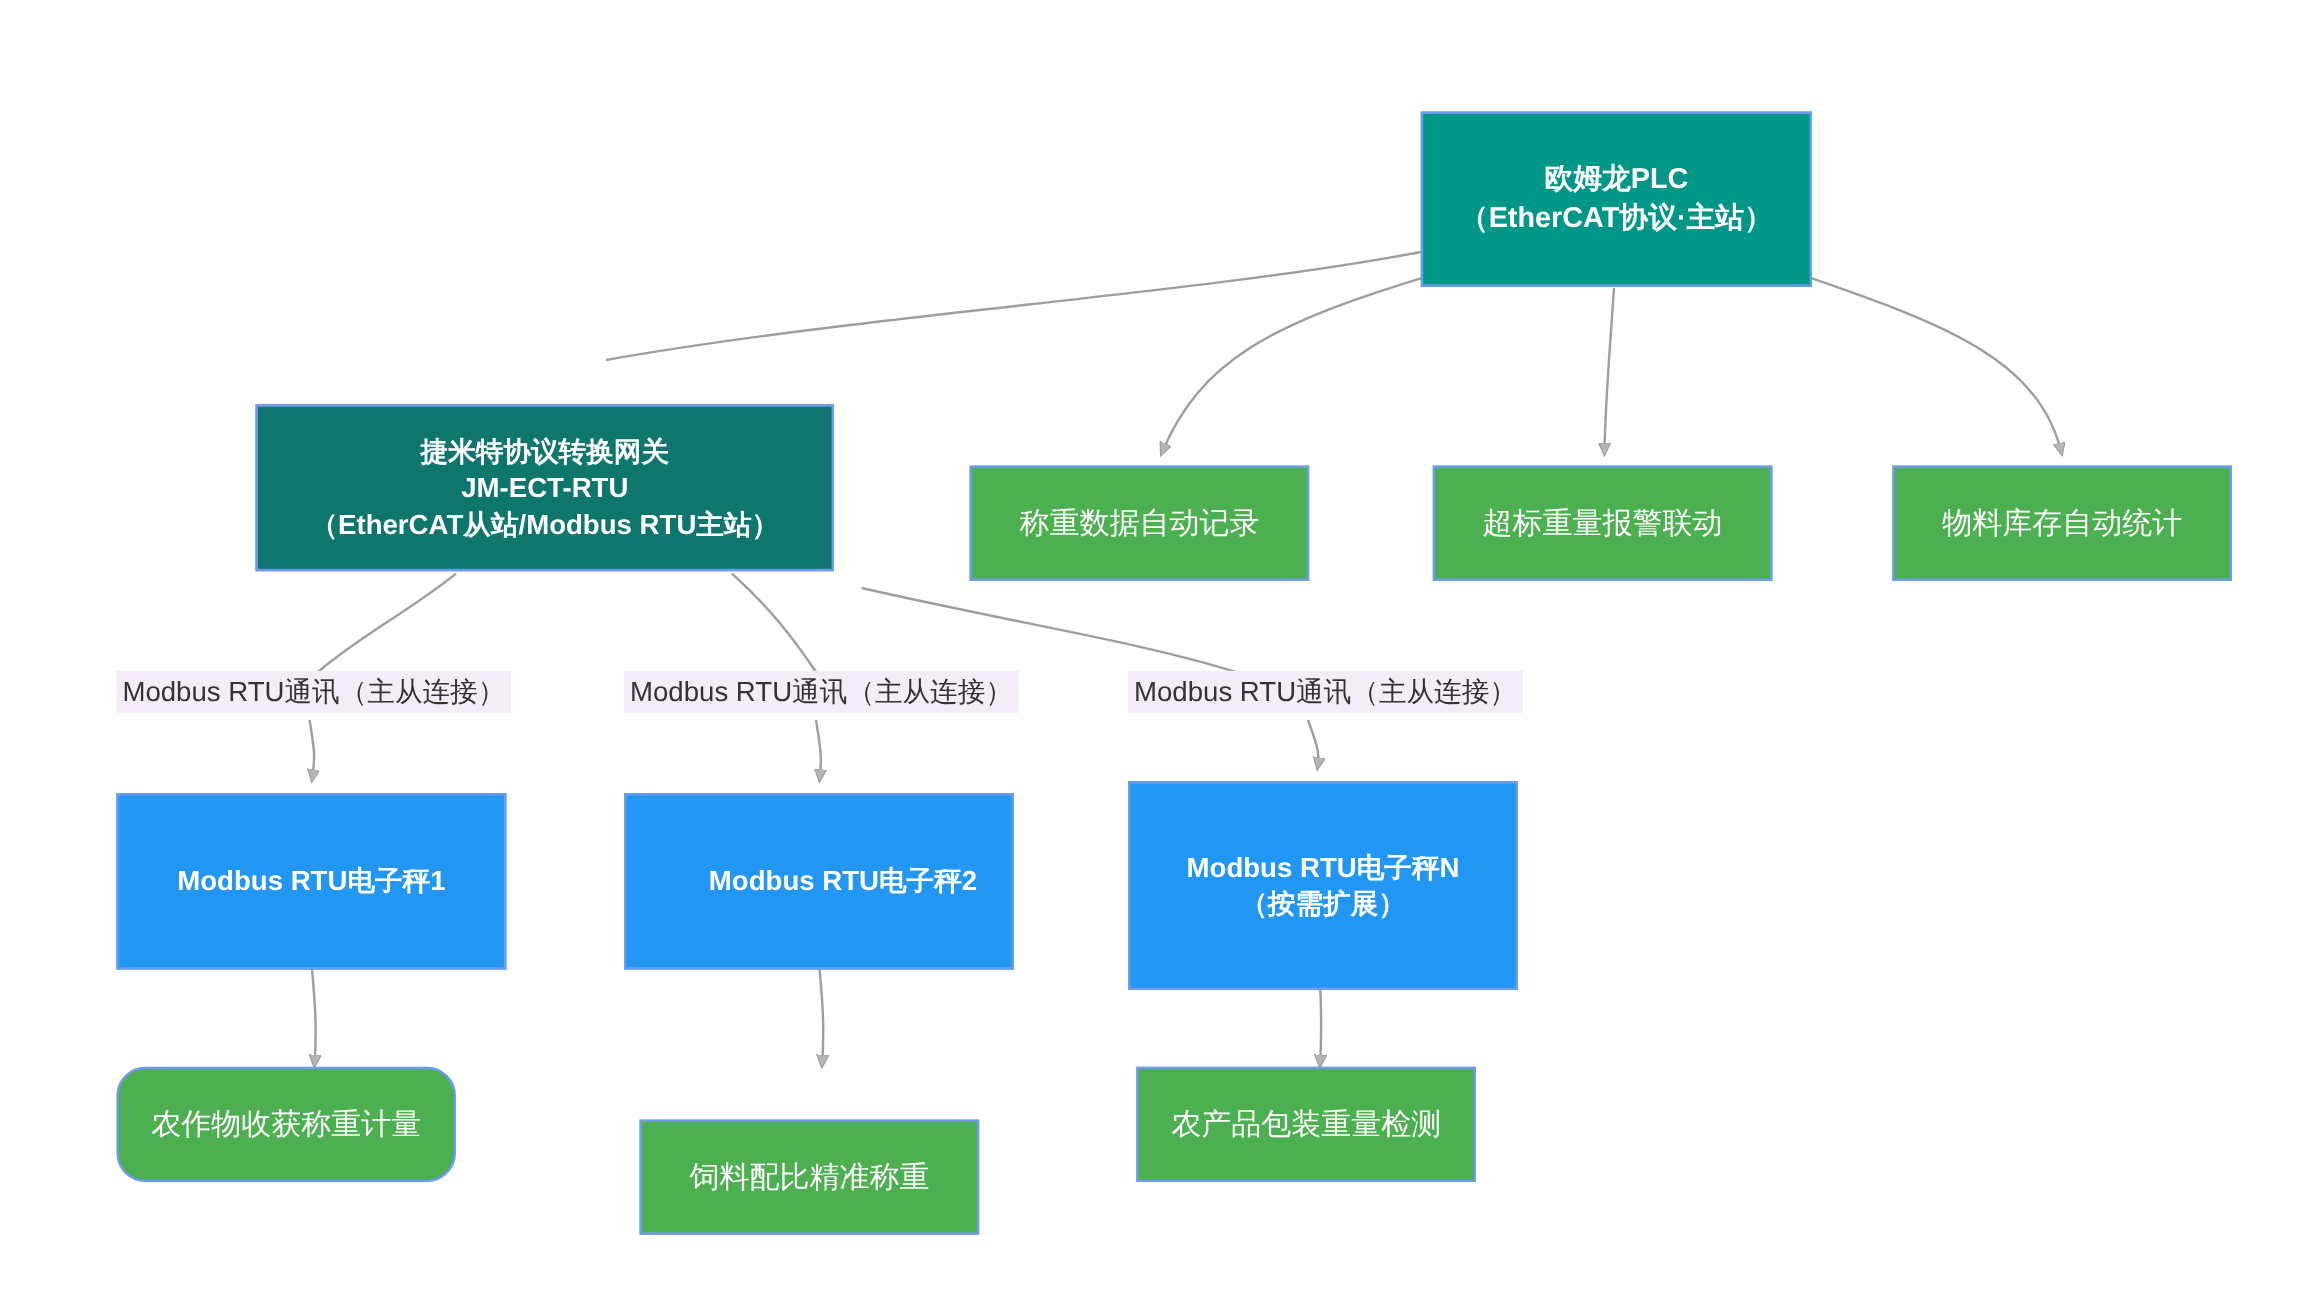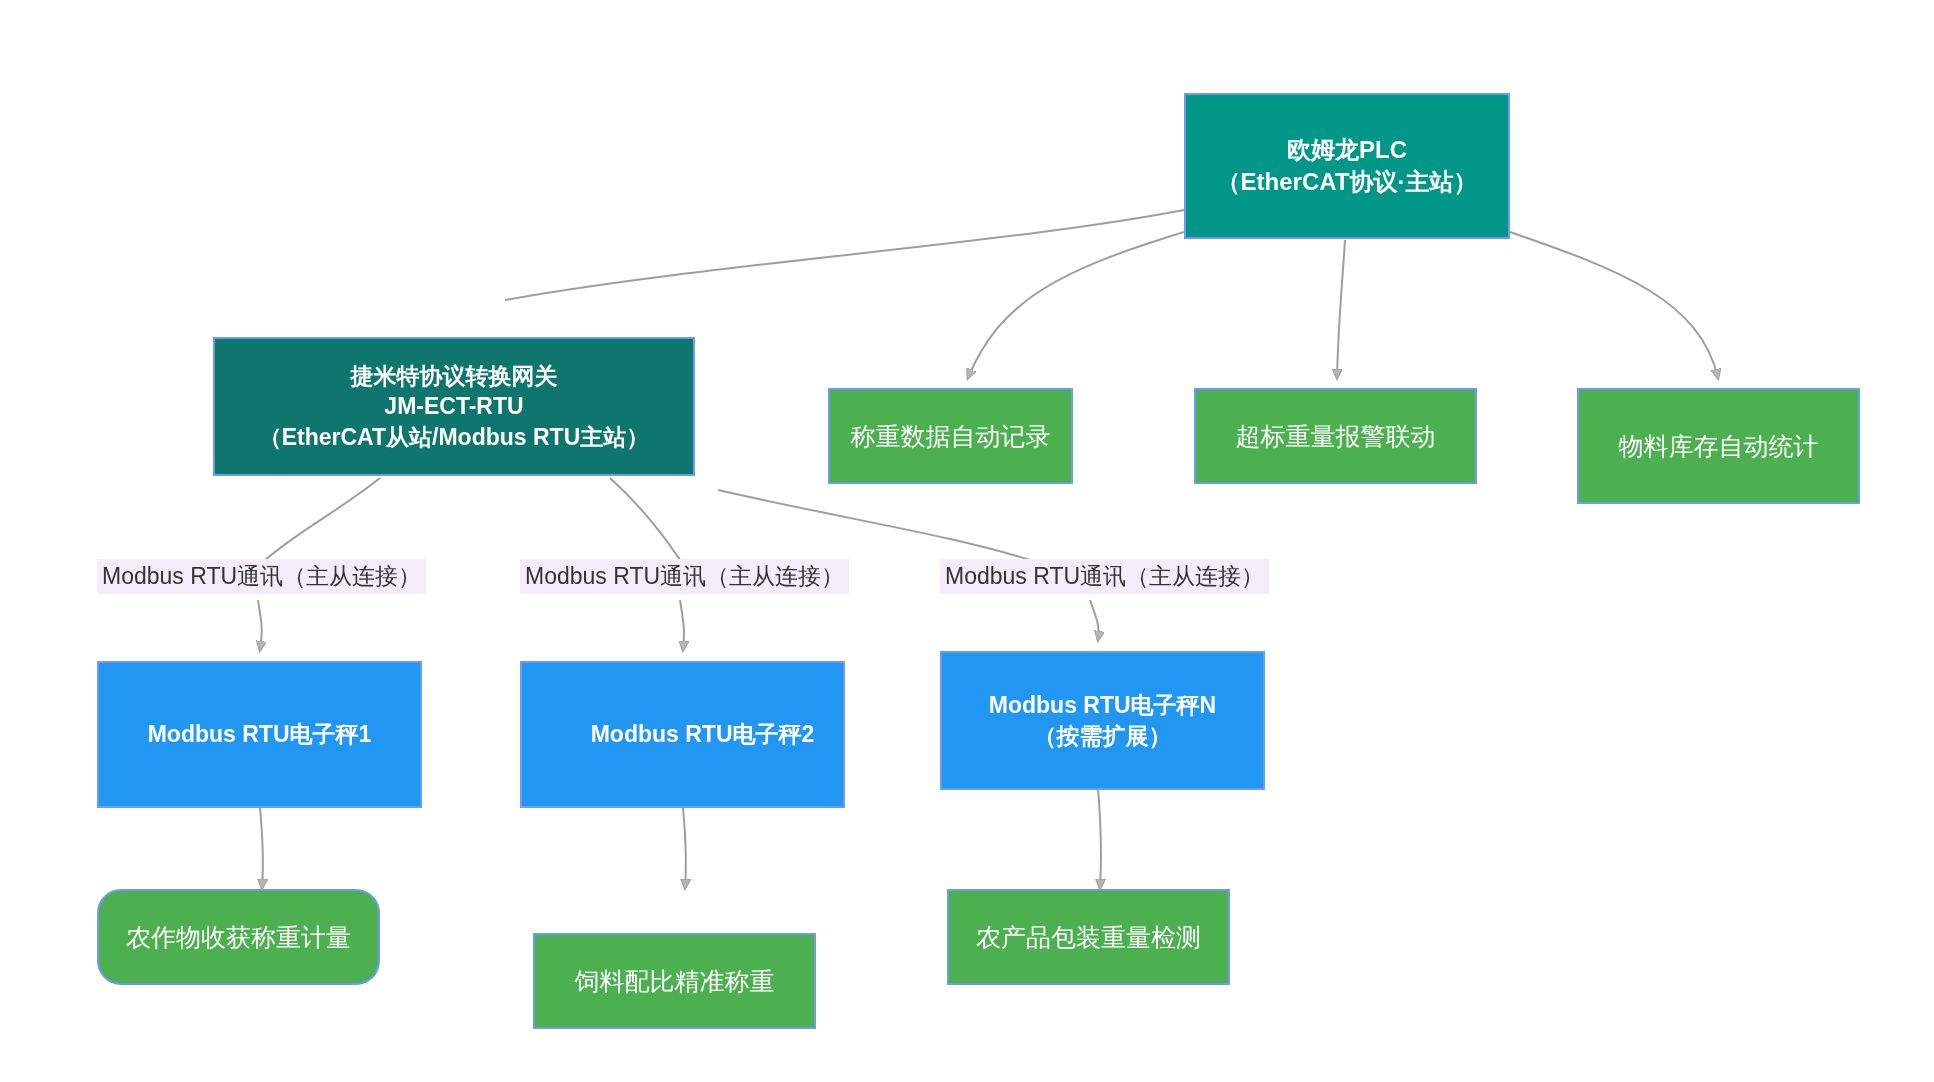--- a/index.html
+++ b/index.html
@@ -118,29 +118,29 @@
     <span class="node-line">（EtherCAT协议·主站）</span>
   </div>
 
 
   <div class="node n-gateway" style="left:213px; top:337px; width:482px; height:139px;">
     <span class="node-line">捷米特协议转换网关</span>
     <span class="node-line">JM-ECT-RTU</span>
     <span class="node-line">（EtherCAT从站/Modbus RTU主站）</span>
   </div>
 
-  <div class="node n-green" style="left:828px; top:388px; width:245px; height:96px;">
+  <div class="node n-green" style="left:808px; top:388px; width:283px; height:96px;">
     <span class="node-line">称重数据自动记录</span>
   </div>
 
   <div class="node n-green" style="left:1194px; top:388px; width:283px; height:96px;">
     <span class="node-line">超标重量报警联动</span>
   </div>
 
-  <div class="node n-green" style="left:1577px; top:388px; width:283px; height:116px;">
+  <div class="node n-green" style="left:1577px; top:388px; width:283px; height:96px;">
     <span class="node-line">物料库存自动统计</span>
   </div>
 
   <div class="edge-label" style="left:97px; top:559px;">
     <span>Modbus RTU通讯（主从连接）</span>
   </div>
 
   <div class="edge-label" style="left:520px; top:559px;">
     <span>Modbus RTU通讯（主从连接）</span>
   </div>
@@ -150,21 +150,21 @@
   </div>
 
   <div class="node n-blue" style="left:97px; top:661px; width:325px; height:147px;">
     <span class="node-line">Modbus RTU电子秤1</span>
   </div>
 
   <div class="node n-blue" style="left:520px; top:661px; width:325px; height:147px;padding-left:40px;">
     <span class="node-line">Modbus RTU电子秤2</span>
   </div>
 
-  <div class="node n-blue" style="left:940px; top:651px; width:325px; height:139px;">
+  <div class="node n-blue" style="left:940px; top:651px; width:325px; height:174px;">
     <span class="node-line">Modbus RTU电子秤N</span>
     <span class="node-line">（按需扩展）</span>
   </div>
 
   <div class="node n-green" style="left:97px; top:889px; width:283px; height:96px;border-radius:24px;">
     <span class="node-line">农作物收获称重计量</span>
   </div>
 
   <div class="node n-green" style="left:533px; top:933px; width:283px; height:96px;">
     <span class="node-line">饲料配比精准称重</span>

